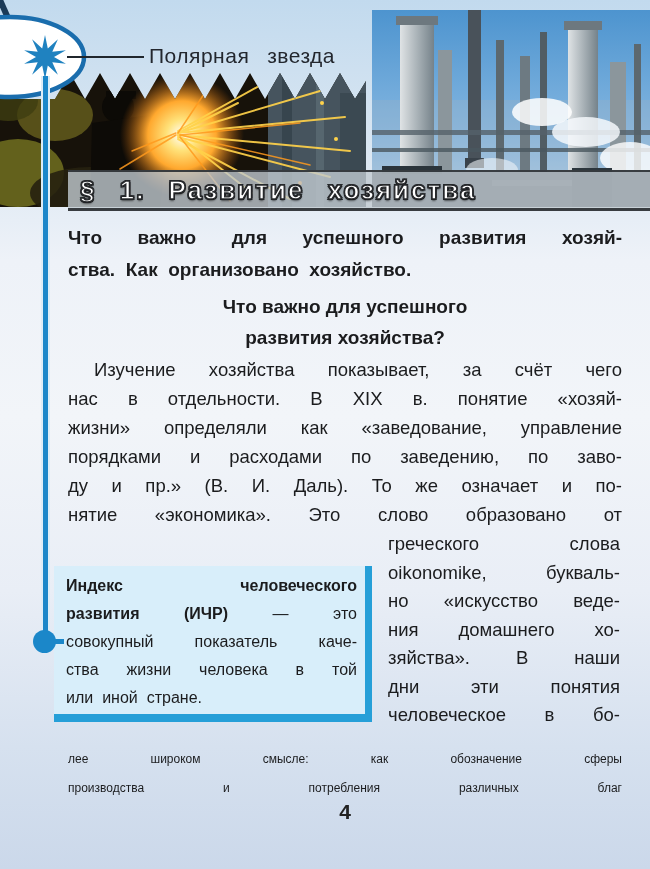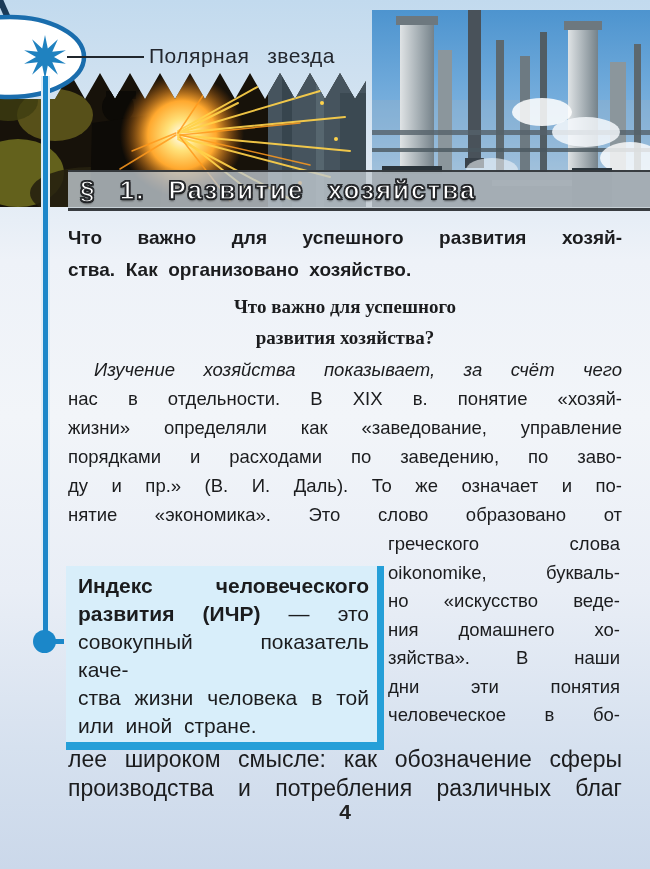--- a/index.html
+++ b/index.html
@@ -28,30 +28,30 @@
   .banner{position:absolute; left:68px; top:170px; width:582px; height:36px; z-index:5;
     background:rgba(193,201,208,.8); border-top:2px solid rgba(42,46,50,.9); border-bottom:3px solid rgba(32,35,38,.85);
     display:flex; align-items:center;}
   .banner span{
     font-size:26px; font-weight:700; color:#fff; letter-spacing:2px; word-spacing:14px; padding-left:12px;
     -webkit-text-stroke:1.3px #26282b;
     text-shadow:0 2px 2px rgba(0,0,0,.55), 1px 1px 0 #26282b, -1px 1px 0 #26282b, 1px -1px 0 #26282b, -1px -1px 0 #26282b;}
   
   .jline{text-align:justify; text-align-last:justify; word-spacing:.28em;}
   .jline.left{text-align-last:left;}
-  .jline.indent{text-indent:26px;font-style:italic;}
+  .jline.indent{text-indent:26px;}
   .lead{position:absolute; left:68px; top:222px; width:554px; font-size:19px; font-weight:700; line-height:32px;}
-  .qhead{position:absolute; left:68px; top:291px; width:554px; font-size:19px; font-weight:700; line-height:31px; text-align:center;font-family:Liberation Serif, serif;}
+  .qhead{position:absolute; left:68px; top:291px; width:554px; font-size:19px; font-weight:700; line-height:31px; text-align:center;}
   .p1{position:absolute; left:68px; top:355px; width:554px; font-size:18.5px; line-height:29px;}
   .rightcol{position:absolute; left:388px; top:530px; width:232px; font-size:18.5px; line-height:28.5px;}
-  .cont{position:absolute; left:68px; top:745px; width:554px; font-size:23px; line-height:29px;}
-  
-  .defbox{position:absolute; left:66px; top:566px; width:291px; z-index:2;
+  .cont{position:absolute; left:68px; top:745px; width:554px; font-size:12px; line-height:29px;}
+  
+  .defbox{position:absolute; left:54px; top:566px; width:291px; z-index:2;
     background:#d8eefa; border-right:7px solid #259fd8; border-bottom:8px solid #259fd8;
-    padding:6px 8px 2px 12px; font-size:21px; line-height:28px;}
+    padding:6px 8px 2px 12px; font-size:16px; line-height:28px;}
   .defbox b{font-weight:700;}
   .pagenum{position:absolute; left:68px; top:800px; width:554px; text-align:center; font-size:21px; font-weight:700; color:#222;}
 </style>
 </head>
 <body>
 
 <div class="page">
 
   <div class="photo welder">
     <svg width="366" height="134" viewBox="0 0 366 134">

